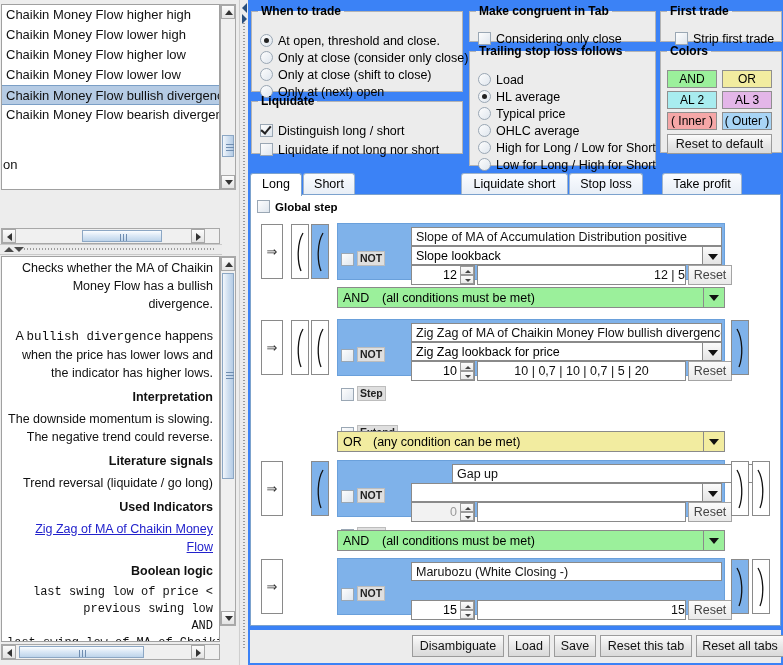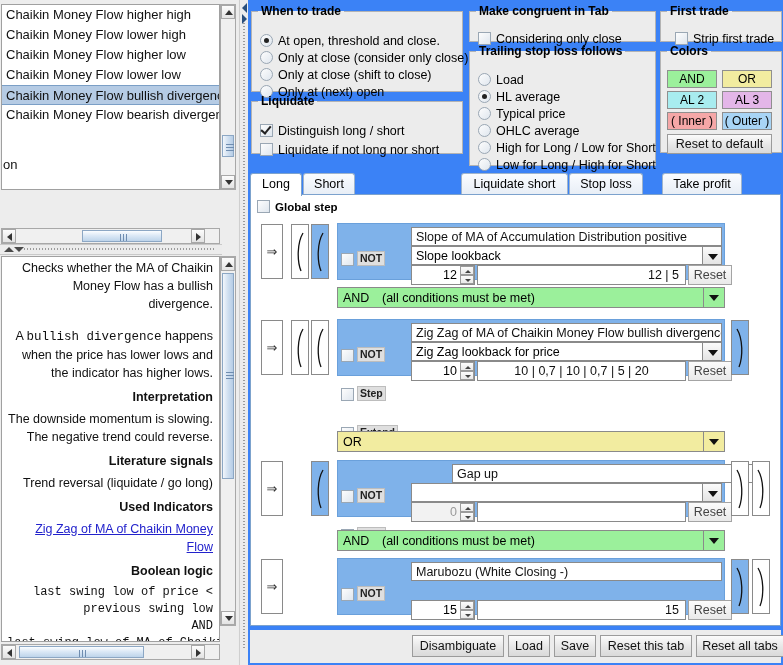--- a/index.html
+++ b/index.html
@@ -124,21 +124,21 @@
   .spinbtns{position:absolute;right:0;top:0;width:14px;height:100%;}
   .spinbtns div{position:absolute;left:0;width:14px;height:50%;
       background:linear-gradient(to bottom,#fcfcfc,#e9e9e9);border:1px solid #9b9b9b;box-sizing:border-box;}
   .spinbtns .u{top:0;}
   .spinbtns .d{top:50%;}
   .spinbtns .u::after{content:"";position:absolute;left:4px;top:3px;
       border-left:3px solid transparent;border-right:3px solid transparent;border-bottom:3px solid #444;}
   .spinbtns .d::after{content:"";position:absolute;left:4px;top:3px;
       border-left:3px solid transparent;border-right:3px solid transparent;border-top:3px solid #444;}
   .params{position:absolute;background:#fff;border:1px solid #8a8a8a;box-sizing:border-box;
-      font-size:12.5px;text-align:right;line-height:18px;padding-right:6px;color:#111;}
+      font-size:12.5px;text-align:right;line-height:18px;padding-right:0;color:#111;}
   .resetb{position:absolute;background:linear-gradient(to bottom,#fcfcfc,#e9e9e9);
       border:1px solid #a4a4a4;box-sizing:border-box;text-align:center;font-size:12.5px;
       line-height:18px;color:#444;}
 
   .logic{position:absolute;border:1px solid #8a8a8a;box-sizing:border-box;font-size:12.5px;}
   .logic .t{position:absolute;left:5px;top:0;line-height:20px;white-space:pre;}
   .logic .arrow{position:absolute;right:0;top:0;width:21px;height:100%;border-left:1px solid #8a8a8a;box-sizing:border-box;}
   .logic .arrow::after{content:"";position:absolute;left:5px;top:7px;
       border-left:5px solid transparent;border-right:5px solid transparent;border-top:6px solid #111;}
 
@@ -465,20 +465,21 @@
       </div>
 
       <div class="pbox sel" style="left:480px;top:125px;width:18px;height:55px;">
         <svg width="10" height="42" viewBox="0 0 10 42">
             <path d="M2 2 C8 12,8 30,4 40" stroke="#111" stroke-width="1.3" fill="none"></path>
           </svg>
         </div>
 
       <div class="logic" style="left:86px;top:236px;width:388px;height:21px;background:#f2eca0;">
         <span class="t">OR</span>
+        <span class="t" style="left:35px;">(any condition can be met)</span>
         <span class="arrow"></span>
         </div>
 
       <div class="arrowbox" style="left:10px;top:266px;width:22px;height:55px;">
         <span>⇒</span>
         </div>
       <div class="pbox sel" style="left:60px;top:266px;width:18px;height:55px;">
         <svg width="10" height="42" viewBox="0 0 10 42">
             <path d="M8 2 C2 12,2 30,6 40" stroke="#111" stroke-width="1.3" fill="none"></path>
           </svg>

